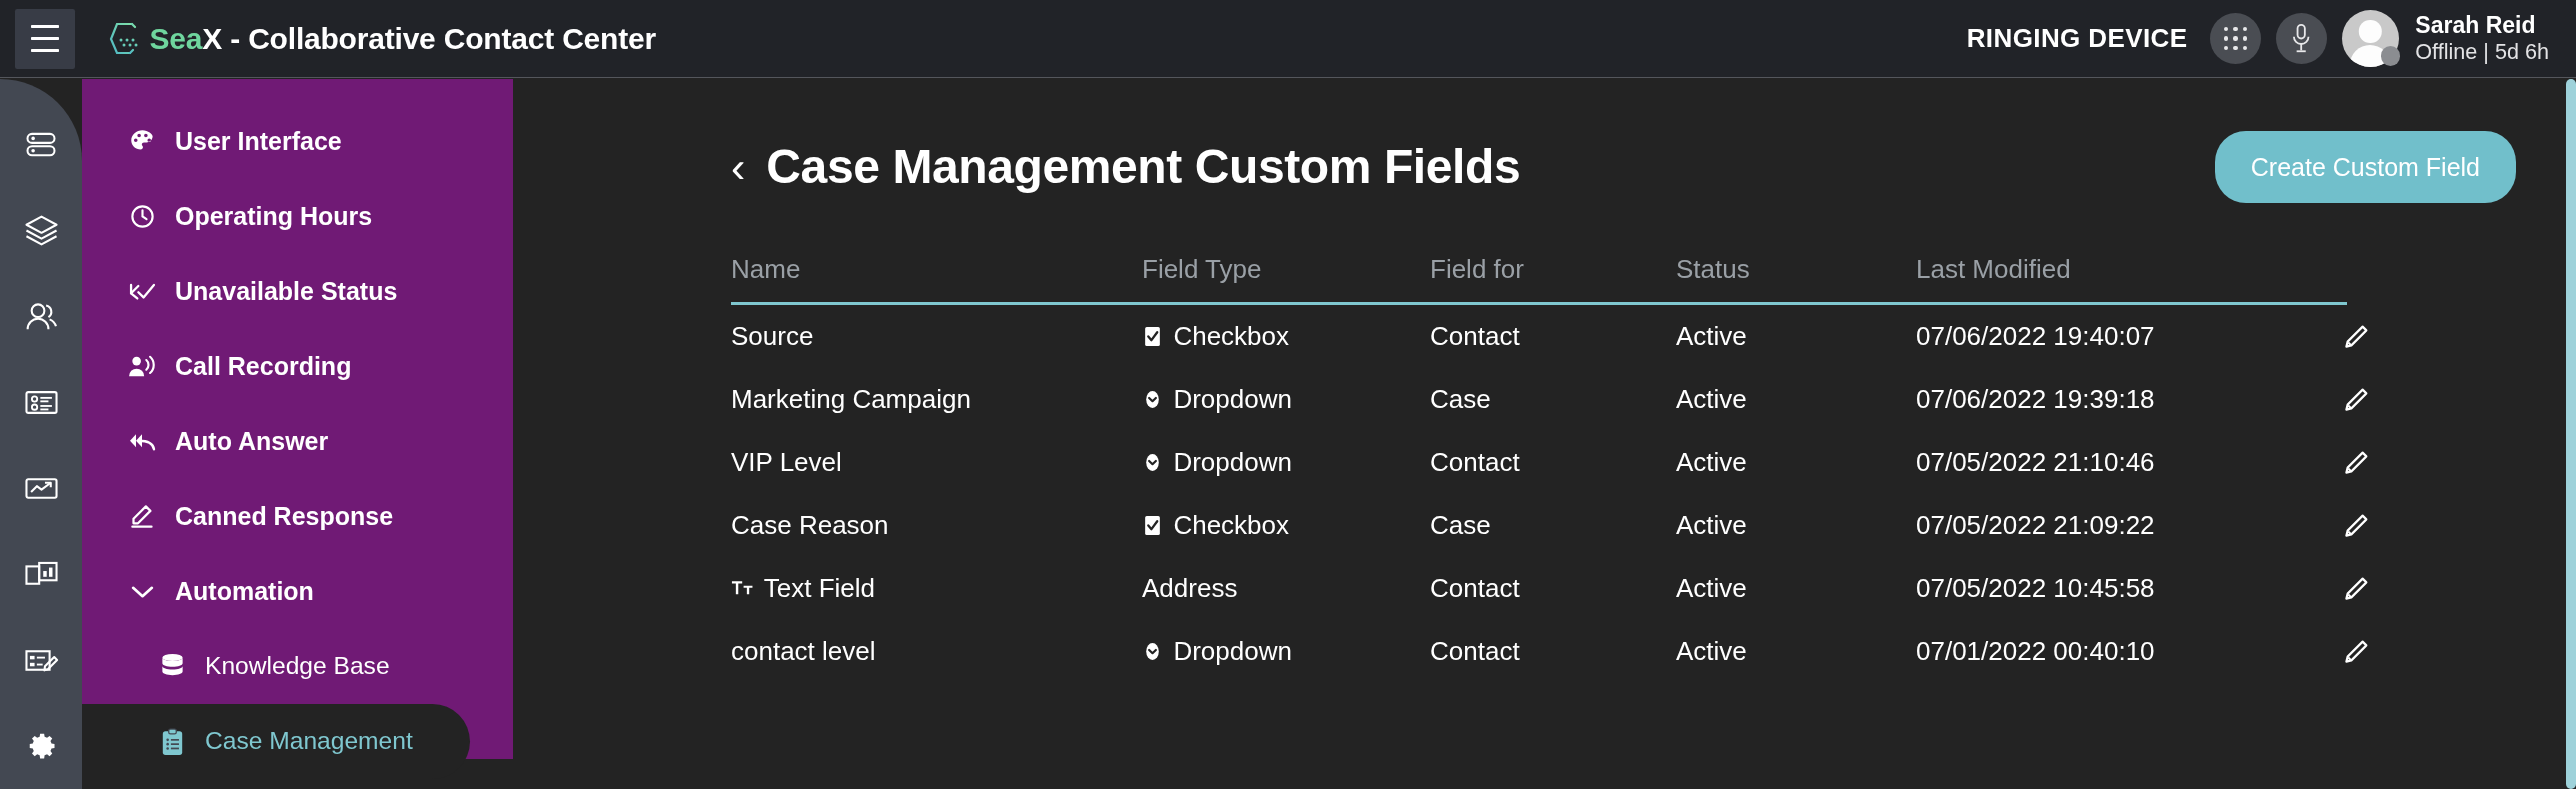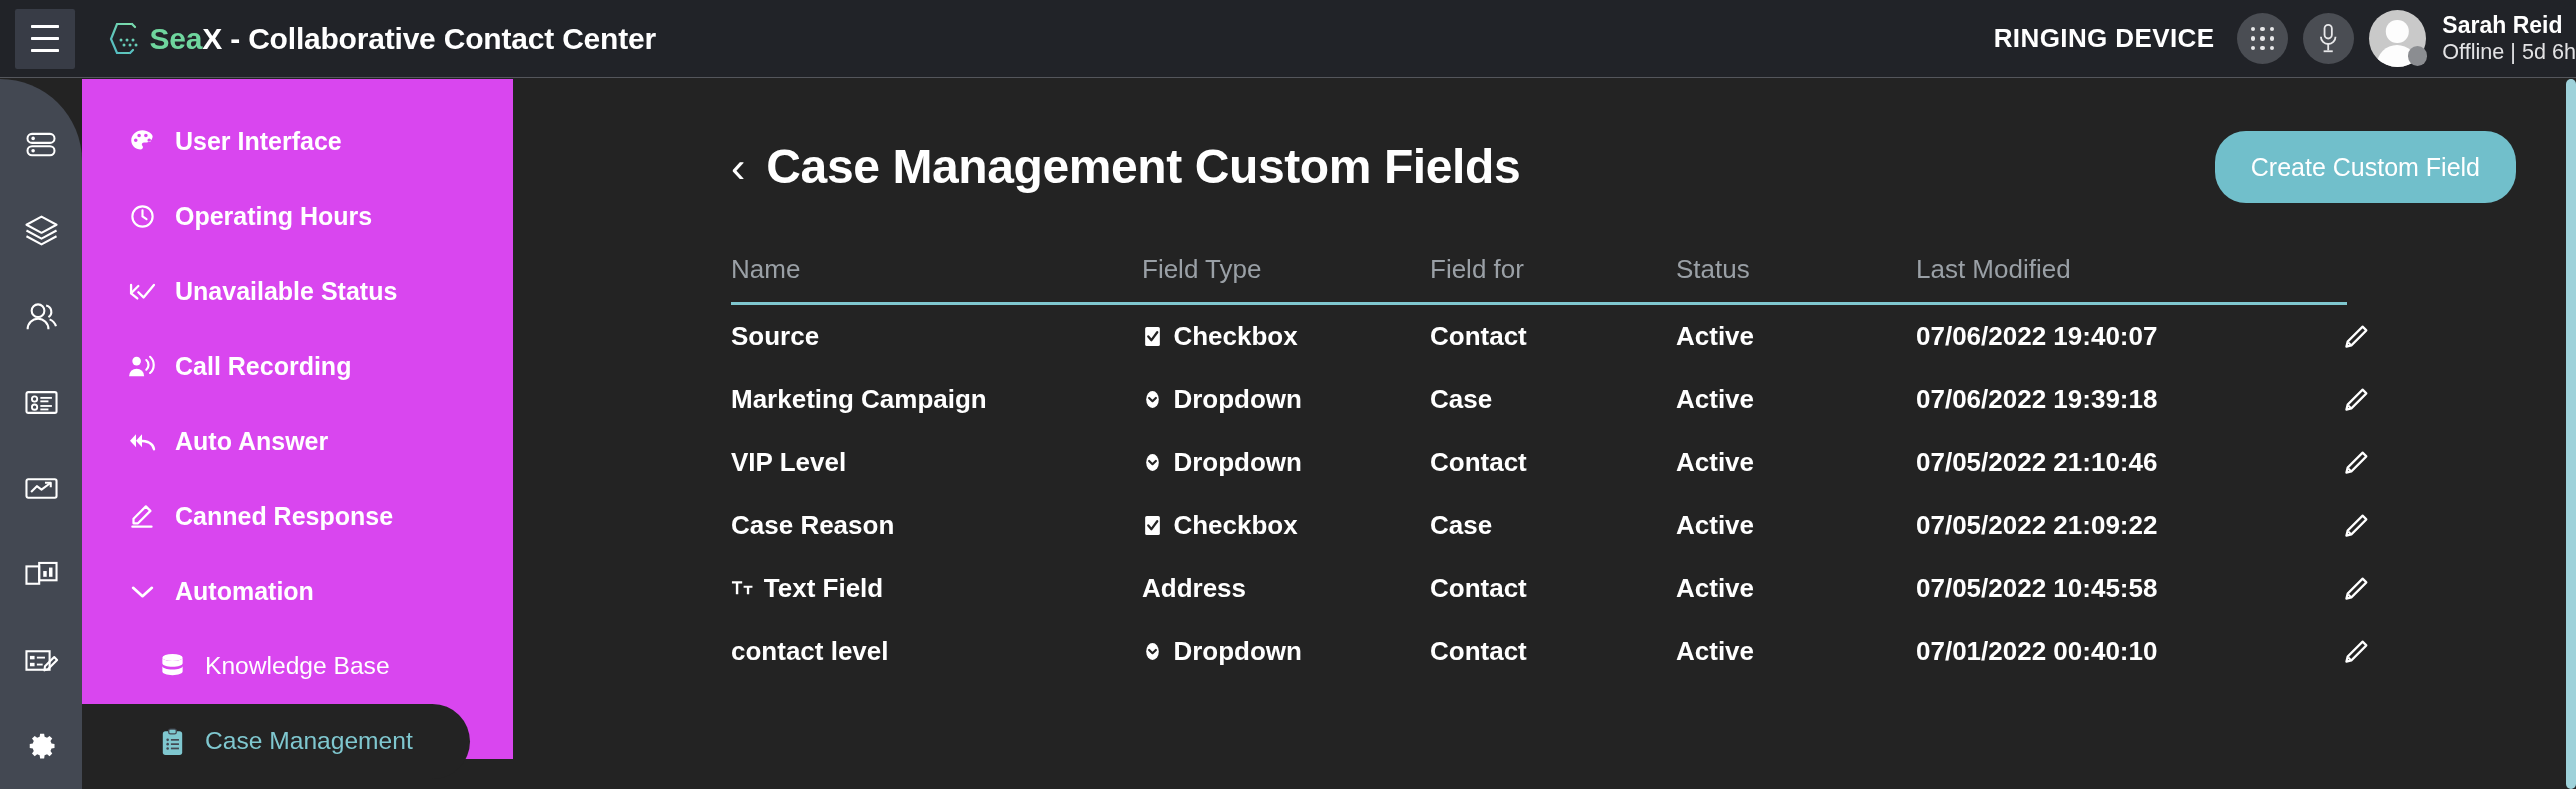--- a/index.html
+++ b/index.html
@@ -29,21 +29,21 @@
   .brand { display:flex; align-items:center; margin-left: 33px; flex: 0 0 auto; }
   .brand-logo { width: 40px; height: 40px; flex:0 0 auto; }
   .brand-text {
     font-size: 30px; font-weight: 700; color: #ffffff;
     letter-spacing: -0.2px; white-space: nowrap; line-height: 1;
     margin-left: 1.5px;
   }
   .brand-text .sea { color: #6fd69e; }
 
   .topbar-right {
-    margin-left: auto; display: flex; align-items: center; gap: 0; 
+    margin-left: auto; display: flex; align-items: center; gap: 0; padding-right: 27px;
   }
   .ringing {
     font-size: 26px; font-weight: 700; color: #ffffff;
     letter-spacing: 0.4px; white-space: nowrap; margin-right: 22.4px;
   }
   .round-btn {
     width: 51px; height: 51px; border-radius: 50%; background: #4a4d53;
     display: flex; align-items: center; justify-content: center; cursor: pointer;
     margin-right: 15px; flex: 0 0 auto;
   }
@@ -76,21 +76,21 @@
   }
   .rail-item {
     width: 82px; height: 86px; display:flex; align-items:center; justify-content:center;
     cursor:pointer;
   }
   .rail-item svg { display:block; }
 
   
   .navpanel {
     position: absolute; left: 82px; top: 79px; width: 431px; height: 680px;
-    background: #d946ef;
+    background: #701a75;
     padding-top: 25px;
   }
   .nav-item {
     display:flex; align-items:center; height: 75px; padding-left: 45px;
     cursor:pointer; gap: 18px;
   }
   .nav-item .nico { width: 30px; display:flex; align-items:center; justify-content:center; flex:0 0 auto; }
   .nav-label {
     font-size: 25px; font-weight: 700; color:#ffffff; white-space: nowrap;
     line-height: 1;
@@ -136,21 +136,21 @@
   .thead .trow { height: 46px; }
   .th {
     font-size: 26px; font-weight: 400; color: #9aa0a6; white-space: nowrap;
   }
   .head-rule {
     height: 2.2px; background: #7fc7cf; width: 1616px; margin-top: 10.4px;
   }
   .tbody { margin-top: 0; }
   .tbody .trow { height: 63px; }
   .td {
-    font-size: 26px; font-weight: 700; color:#ffffff; white-space: nowrap;
+    font-size: 26px; font-weight: 400; color:#ffffff; white-space: nowrap;
     display:flex; align-items:center;
   }
   .td.type { gap: 10.4px; }
   .type-icon { flex:0 0 auto; display:flex; align-items:center; }
   .td.edit { justify-content: flex-start; padding-left: 9px; }
   .edit-btn { cursor:pointer; display:flex; align-items:center; }
 
   
   .scrollbar {
     position:absolute; right: 0; top: 79px; width: 10.4px; height: 710px;

